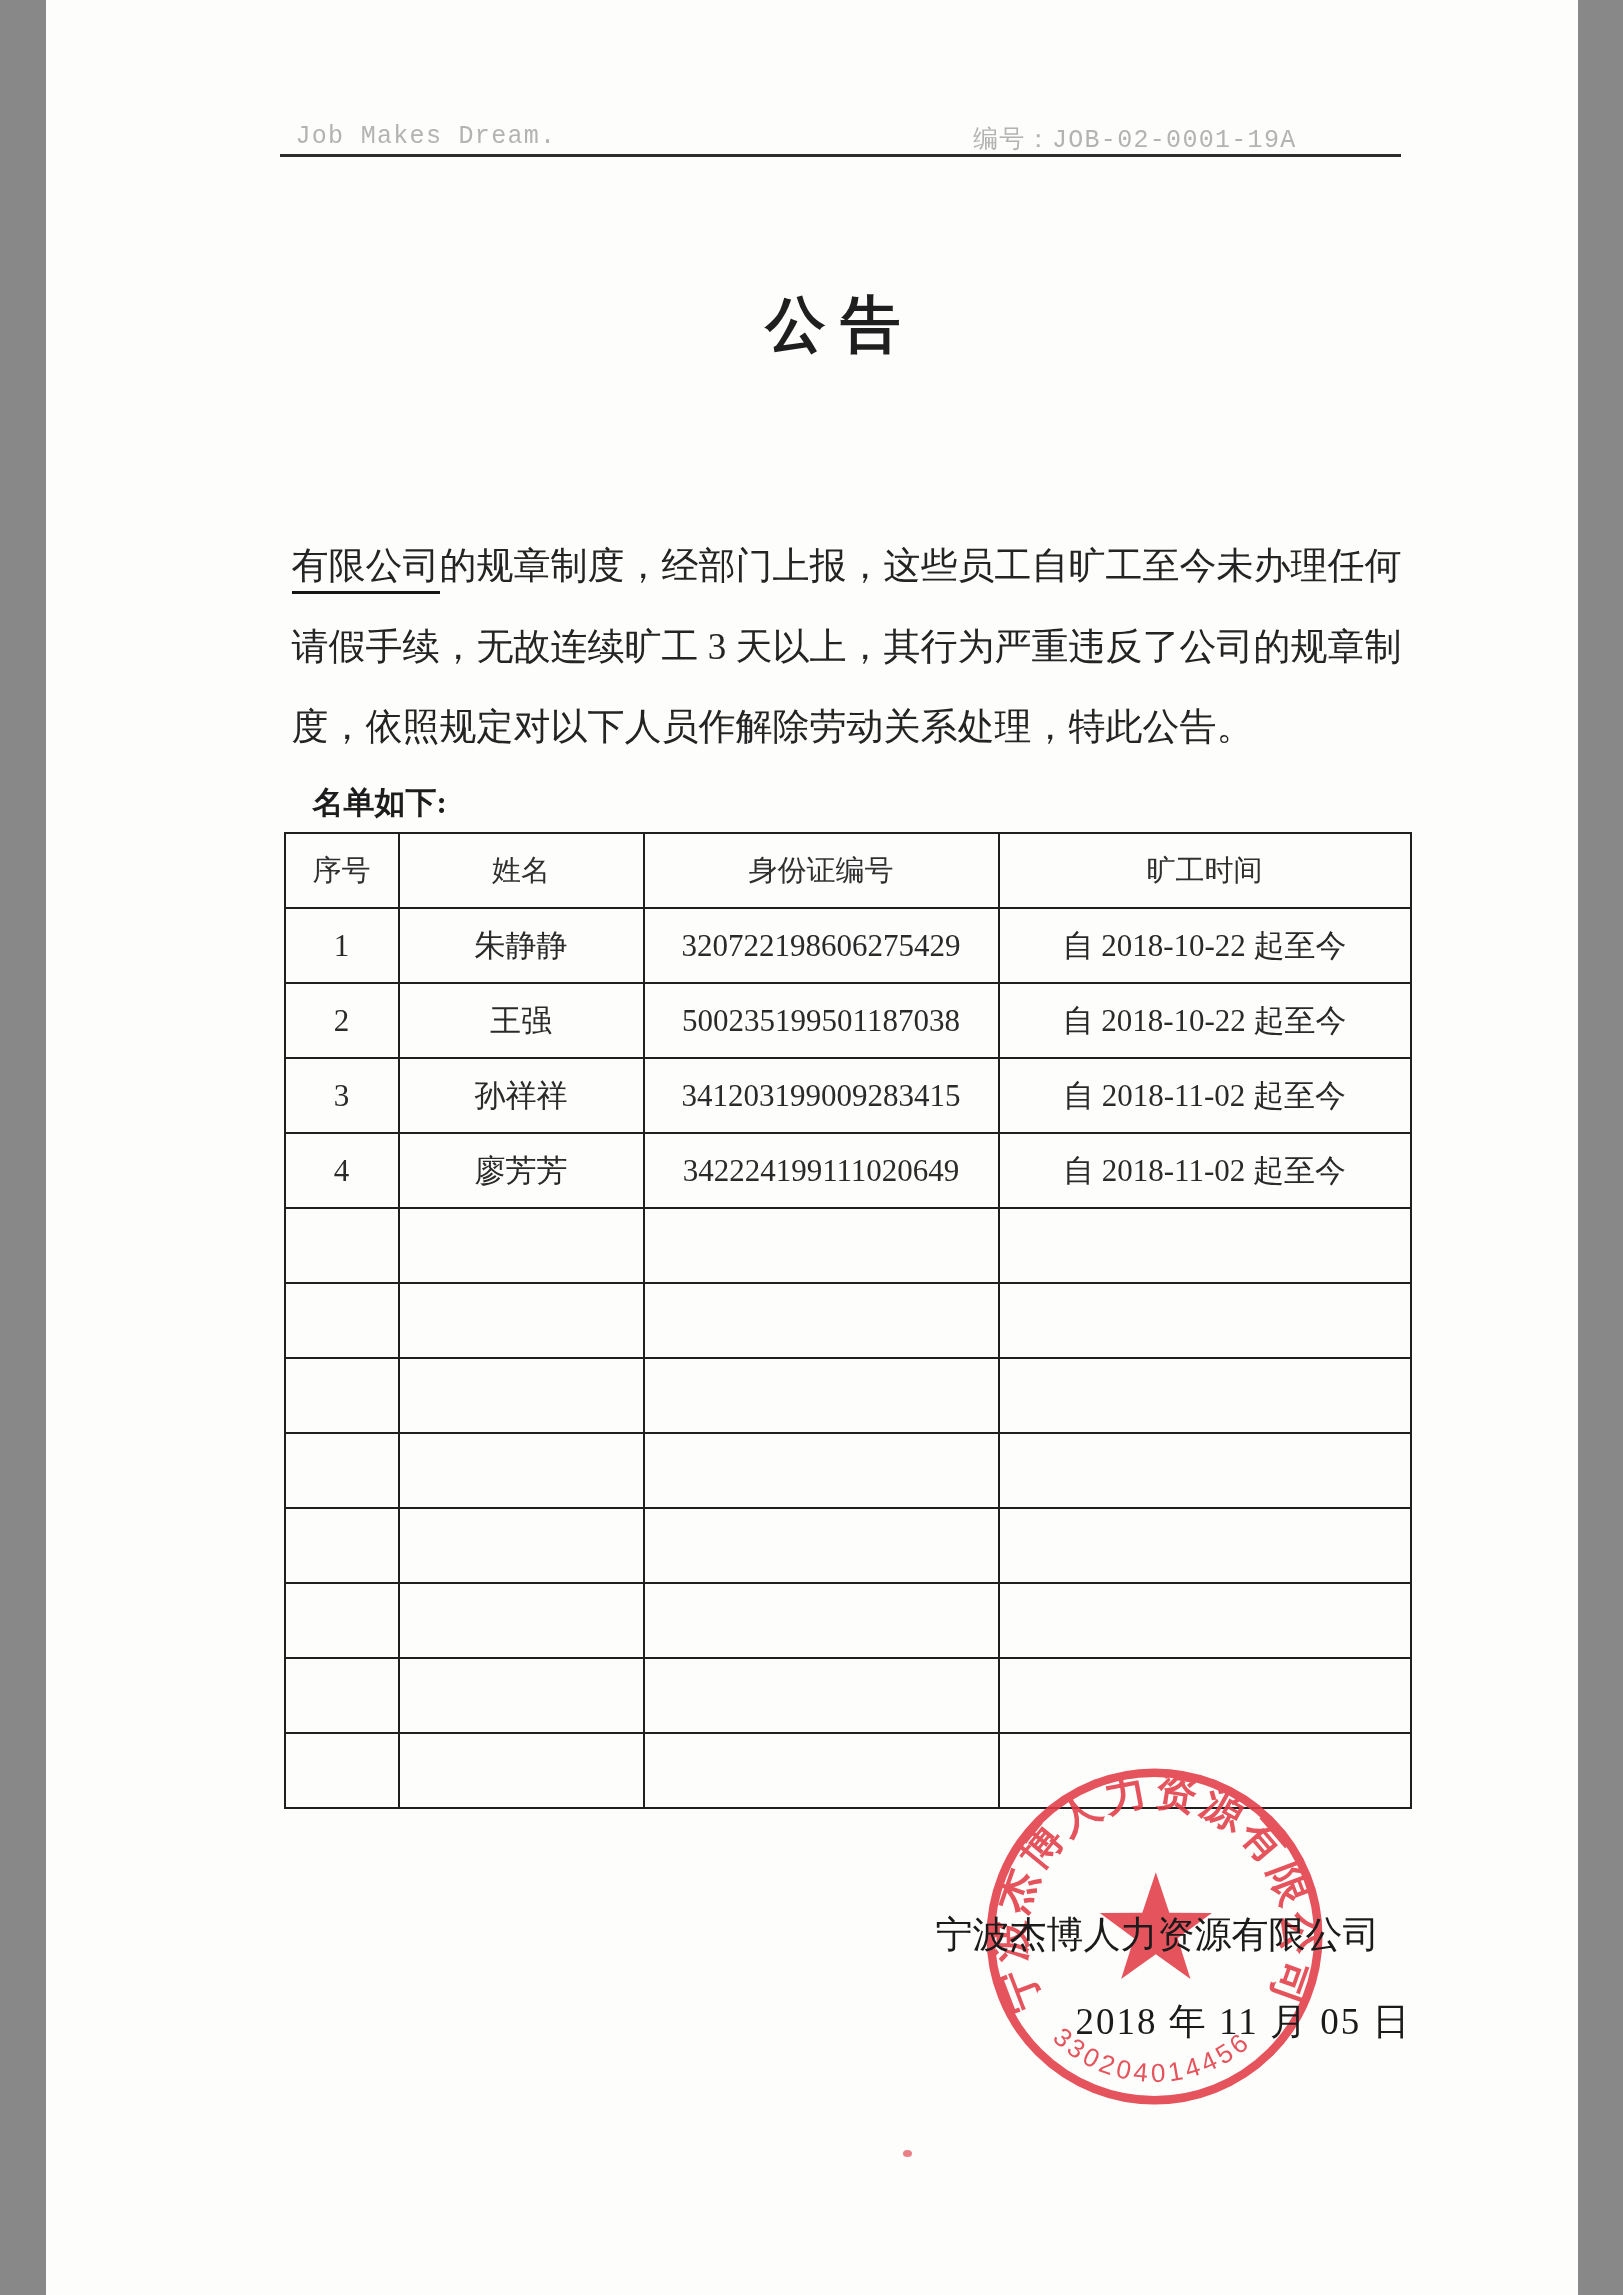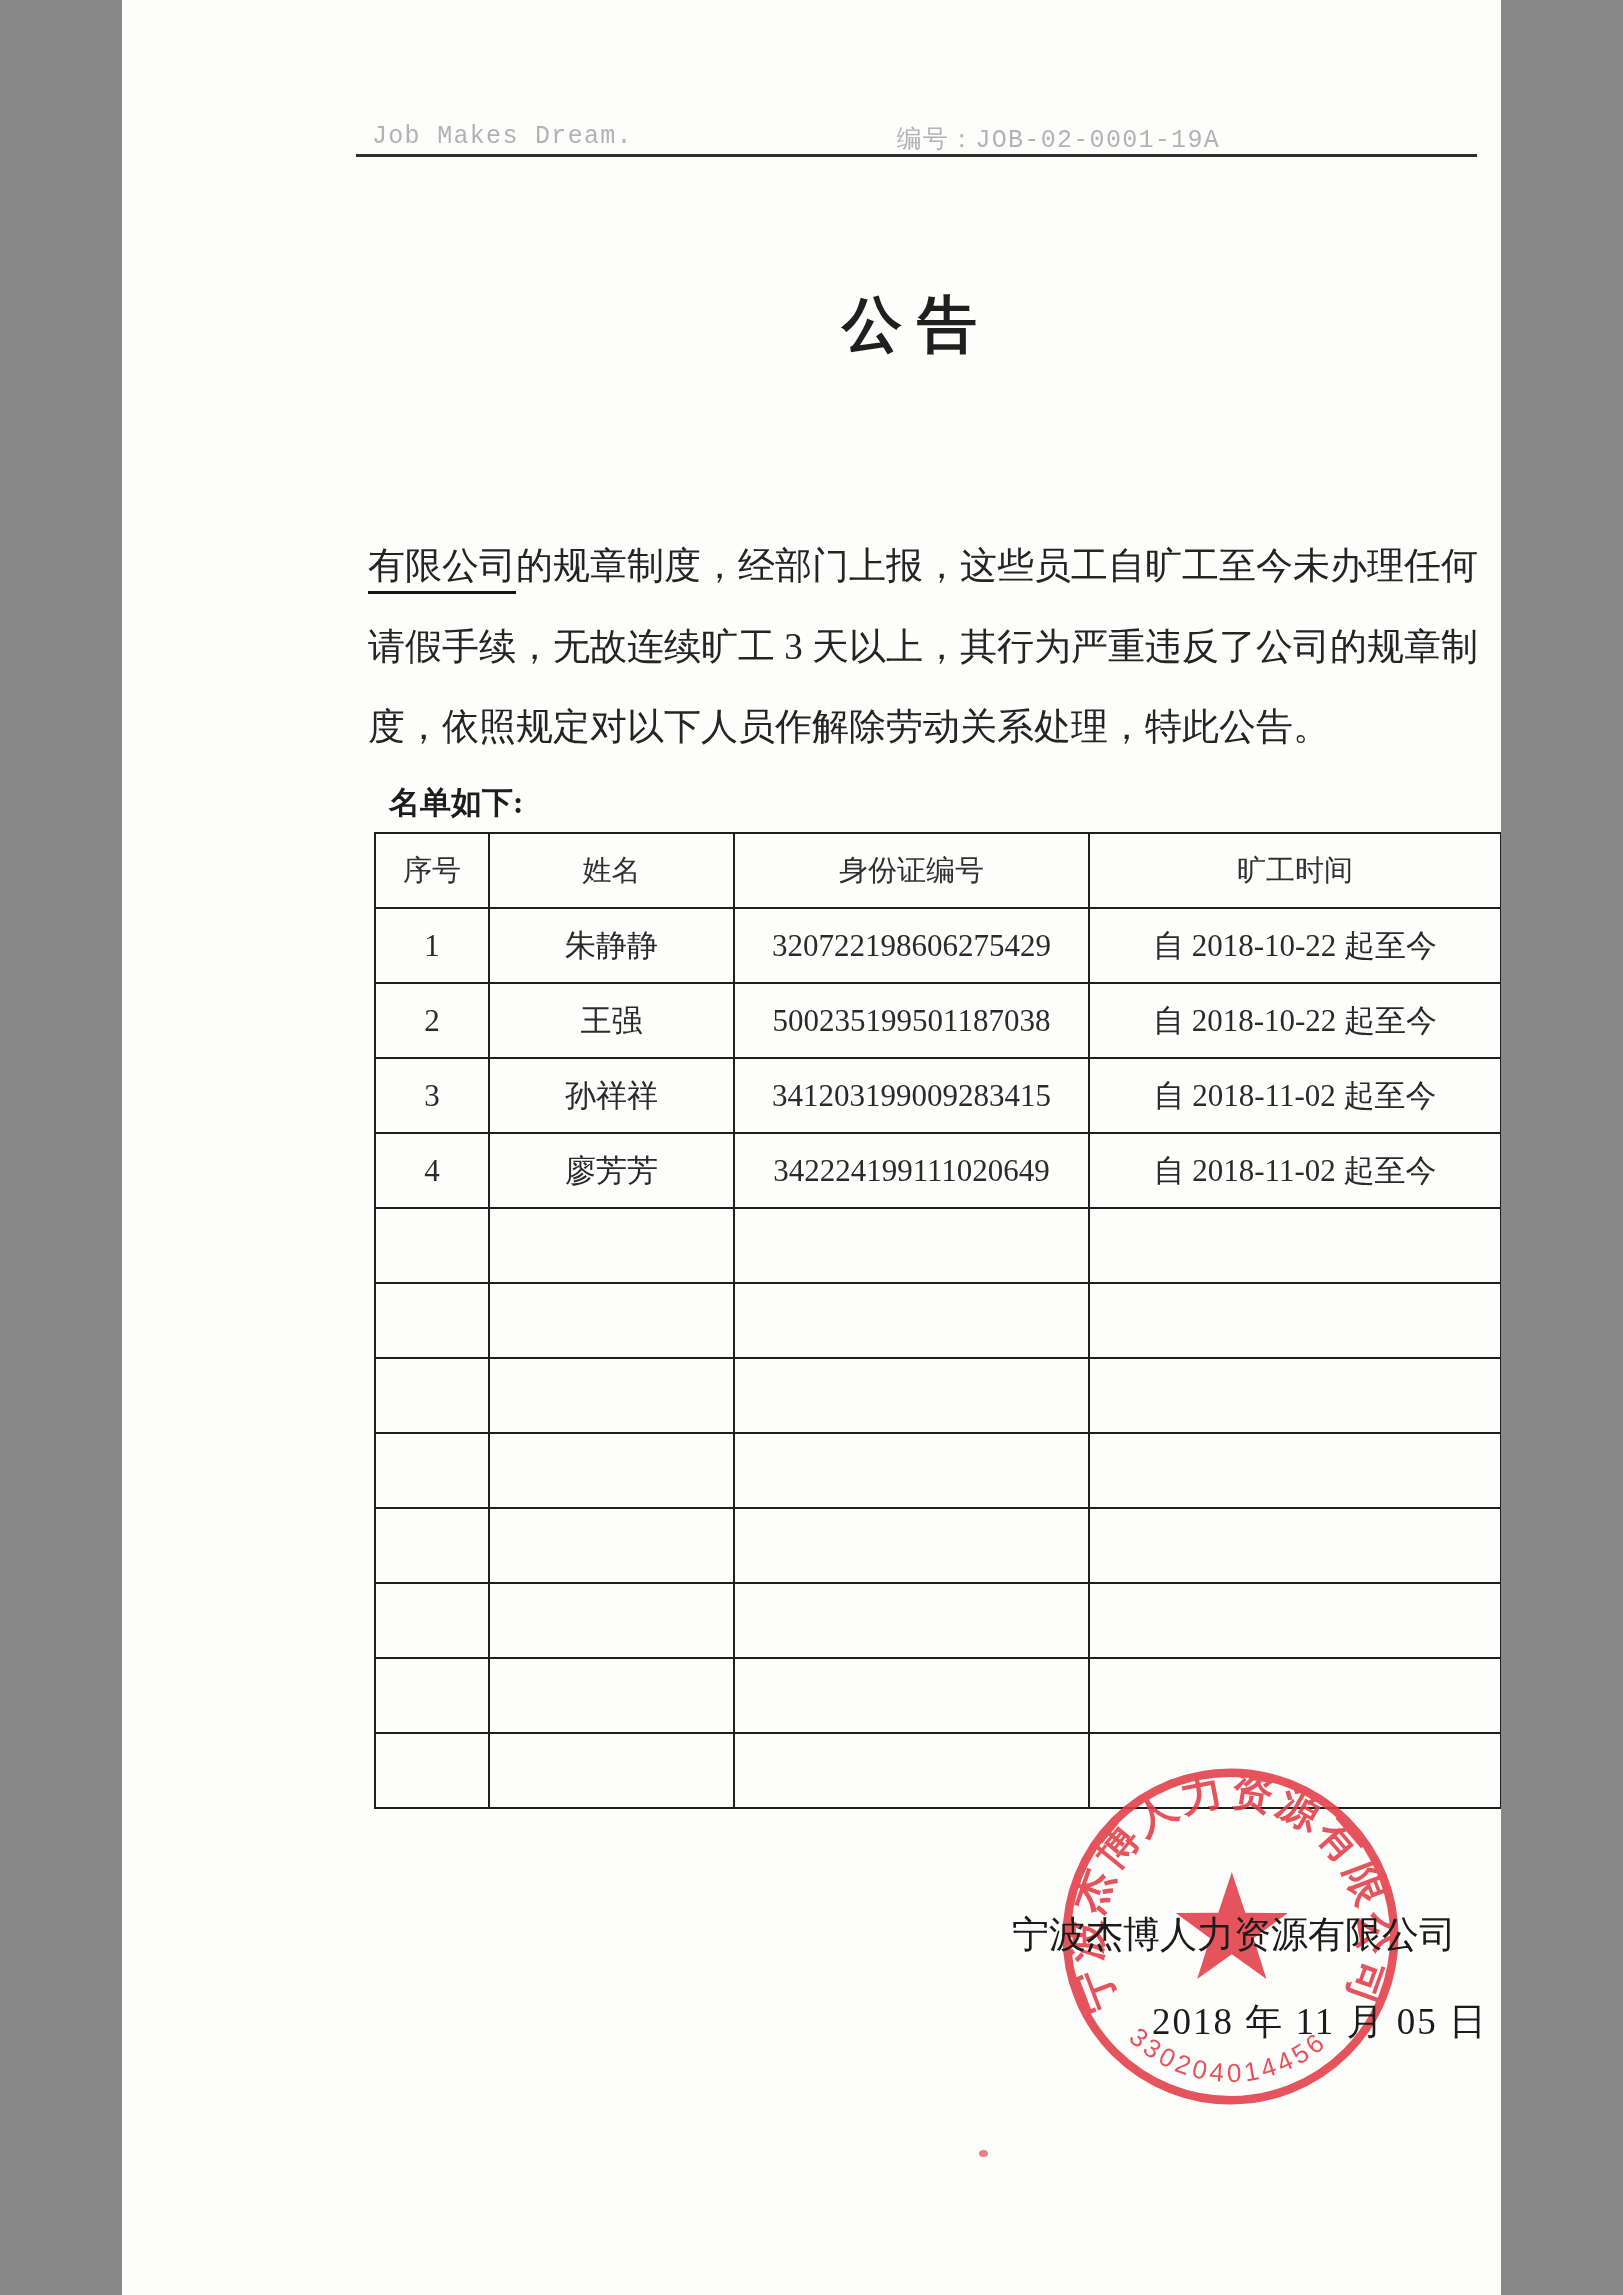--- a/index.html
+++ b/index.html
@@ -3,21 +3,21 @@
 <meta charset="utf-8">
 <style>
   :root{
     --red:#e23c46;
     --ink:#232323;
     --gray:#b3b3b3;
   }
   html,body{margin:0;padding:0;background:#888;}
   .page{
     position:relative;
-    width:1379px;height:2295px;
+    width:1532px;height:2295px;
     margin:0 auto;
     background:#fdfdfc;
     overflow:hidden;
     font-family:"Liberation Serif","DejaVu Serif",serif;
     color:var(--ink);
   }
   .hdr{
     position:absolute;top:122px;
     font-family:"Liberation Mono","DejaVu Sans Mono",monospace;
     font-size:25px;color:var(--gray);letter-spacing:1.3px;white-space:nowrap;
@@ -38,21 +38,21 @@
     font-size:37px;line-height:41px;white-space:nowrap;color:#242424;
   }
   .para-line.indent{padding-left:73px;}
   .seg{display:inline-block;}
   .seg.u{border-bottom:3.3px solid #161616;padding-bottom:4.6px;}
   .list-label{
     position:absolute;left:243px;top:782px;
     font-size:31px;font-weight:bold;color:#1d1d1d;white-space:nowrap;margin-left:24px;
   }
   table.roster{
-    position:absolute;left:252px;top:832px;width:1127px;
+    position:absolute;left:238px;top:832px;width:1127px;
     border-collapse:collapse;table-layout:fixed;
     background:transparent;
     border-radius:30px;
   }
   table.roster td{
     border:2px solid #1f1f1f;
     height:75px;box-sizing:border-box;padding:0;
     text-align:center;vertical-align:middle;
     font-size:31px;color:#2a2a2a;white-space:nowrap;overflow:hidden;
   }

